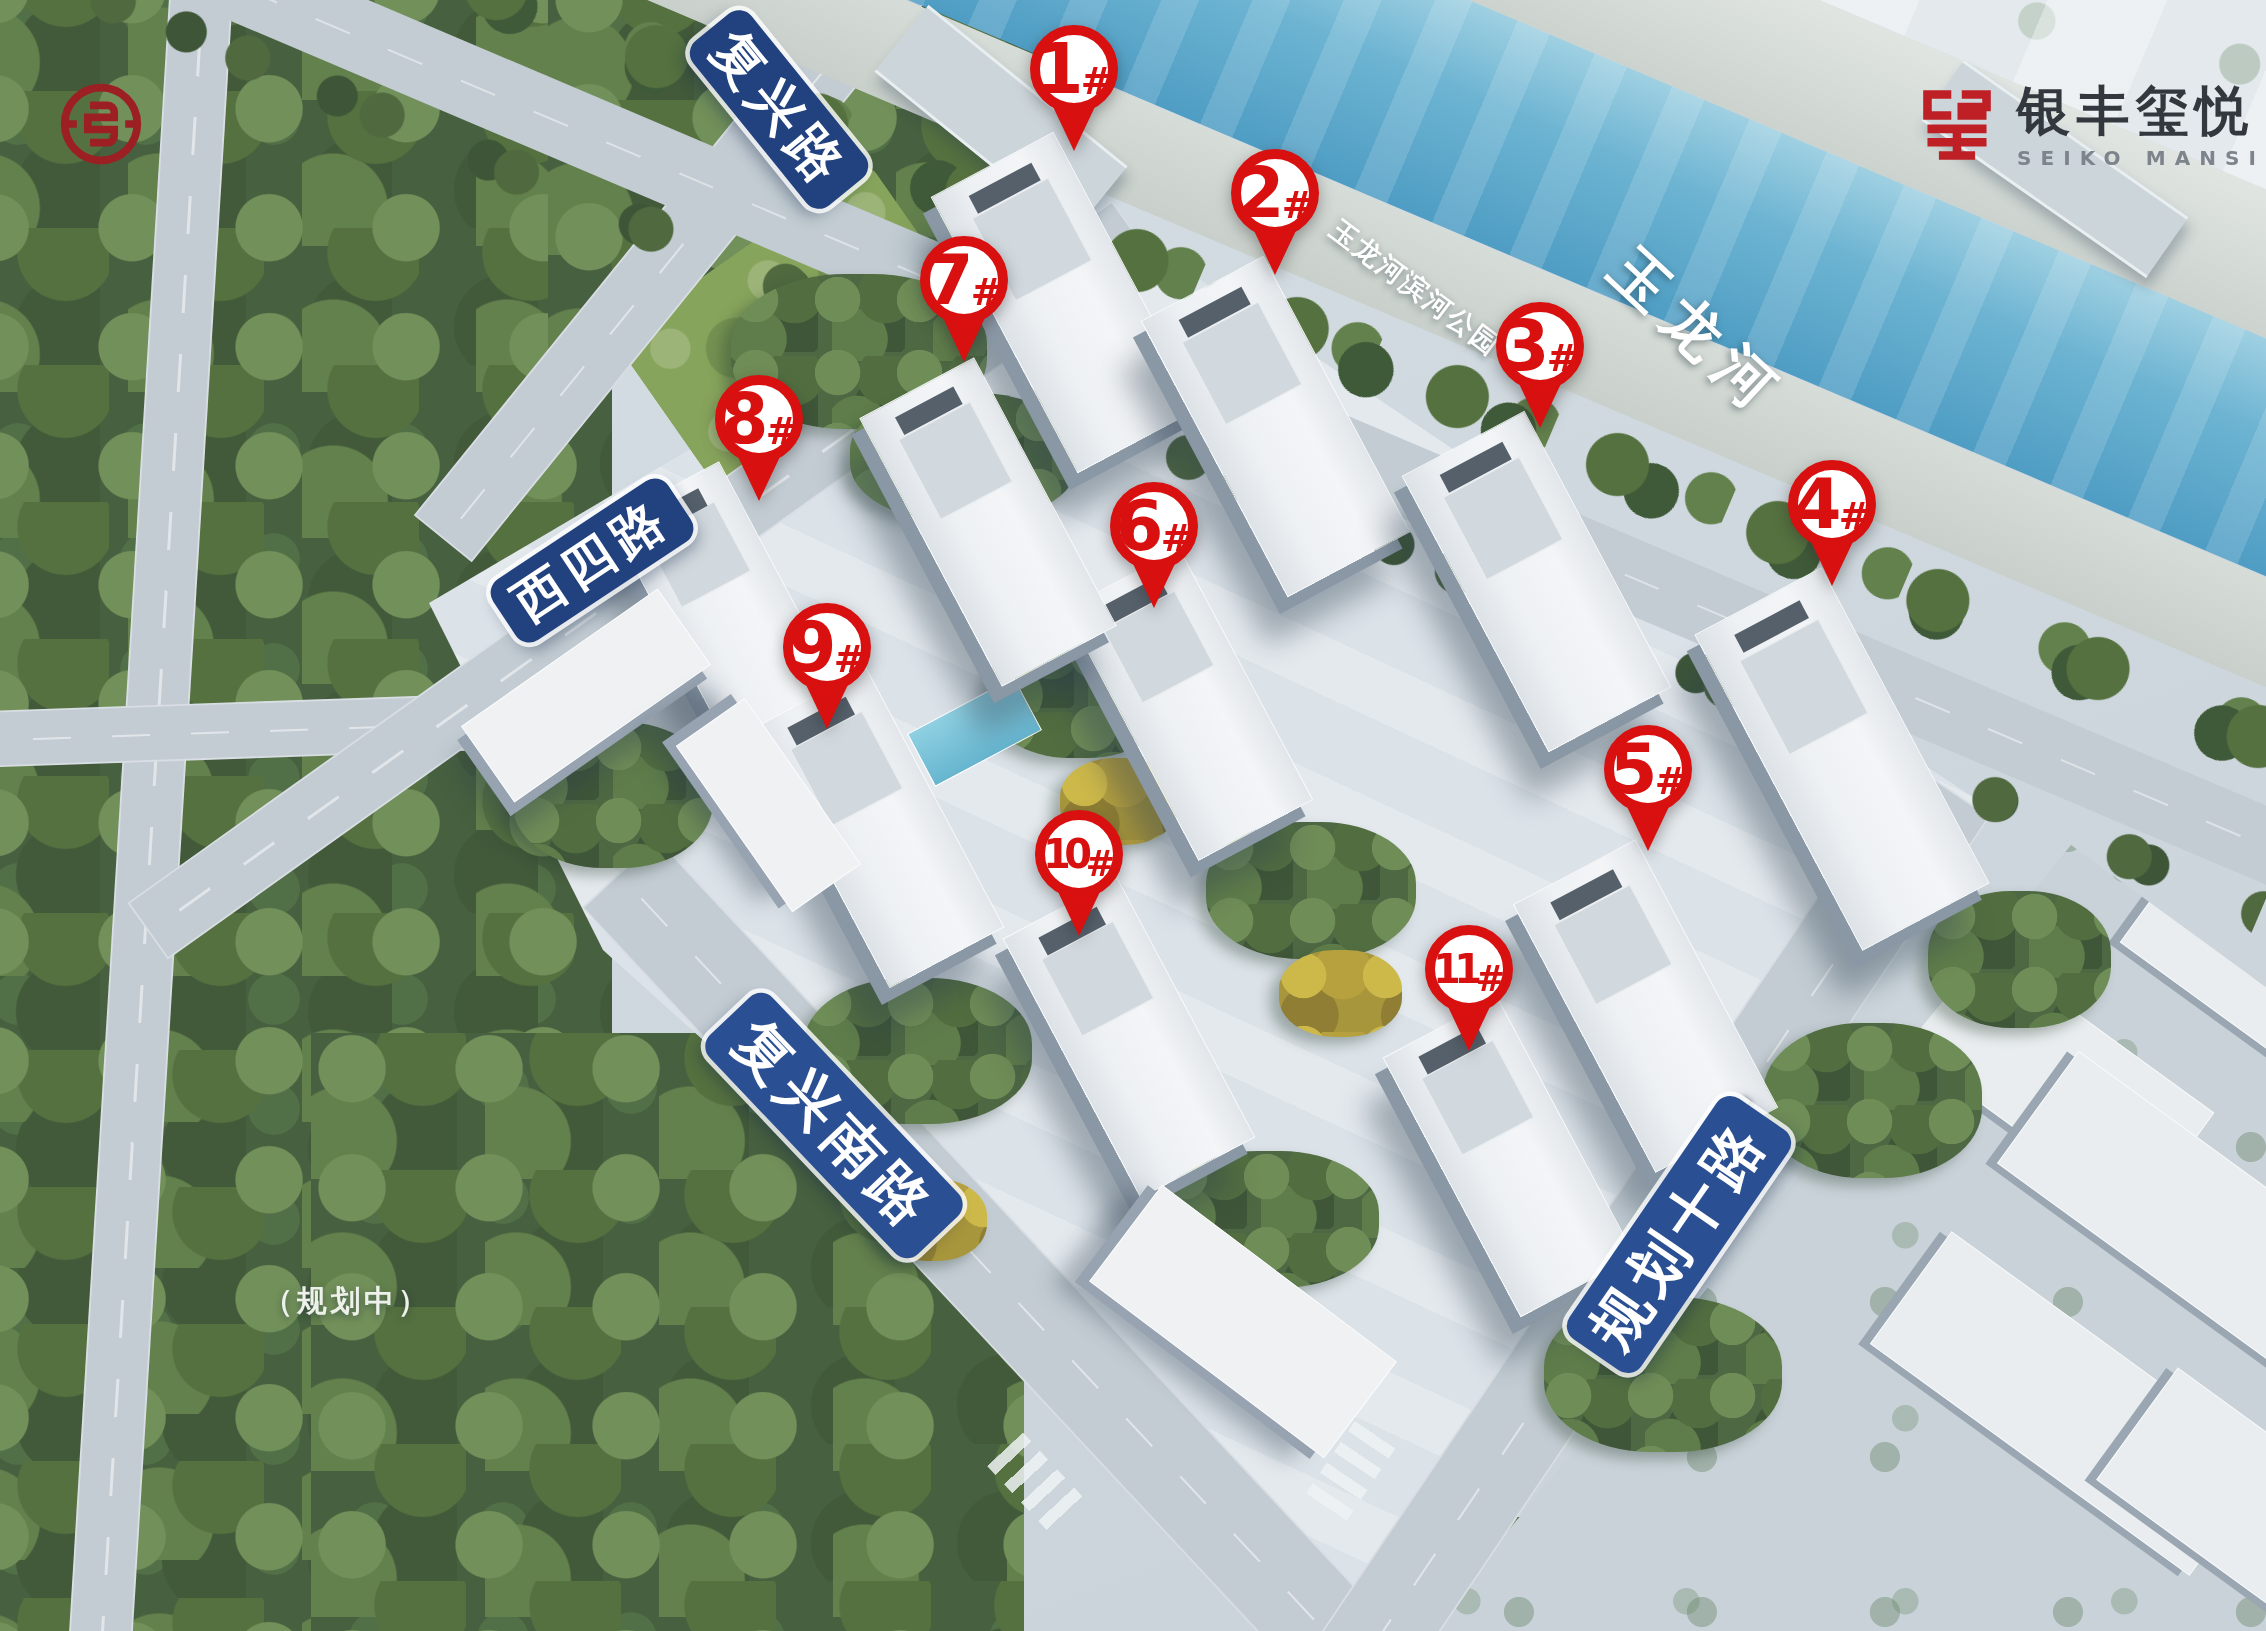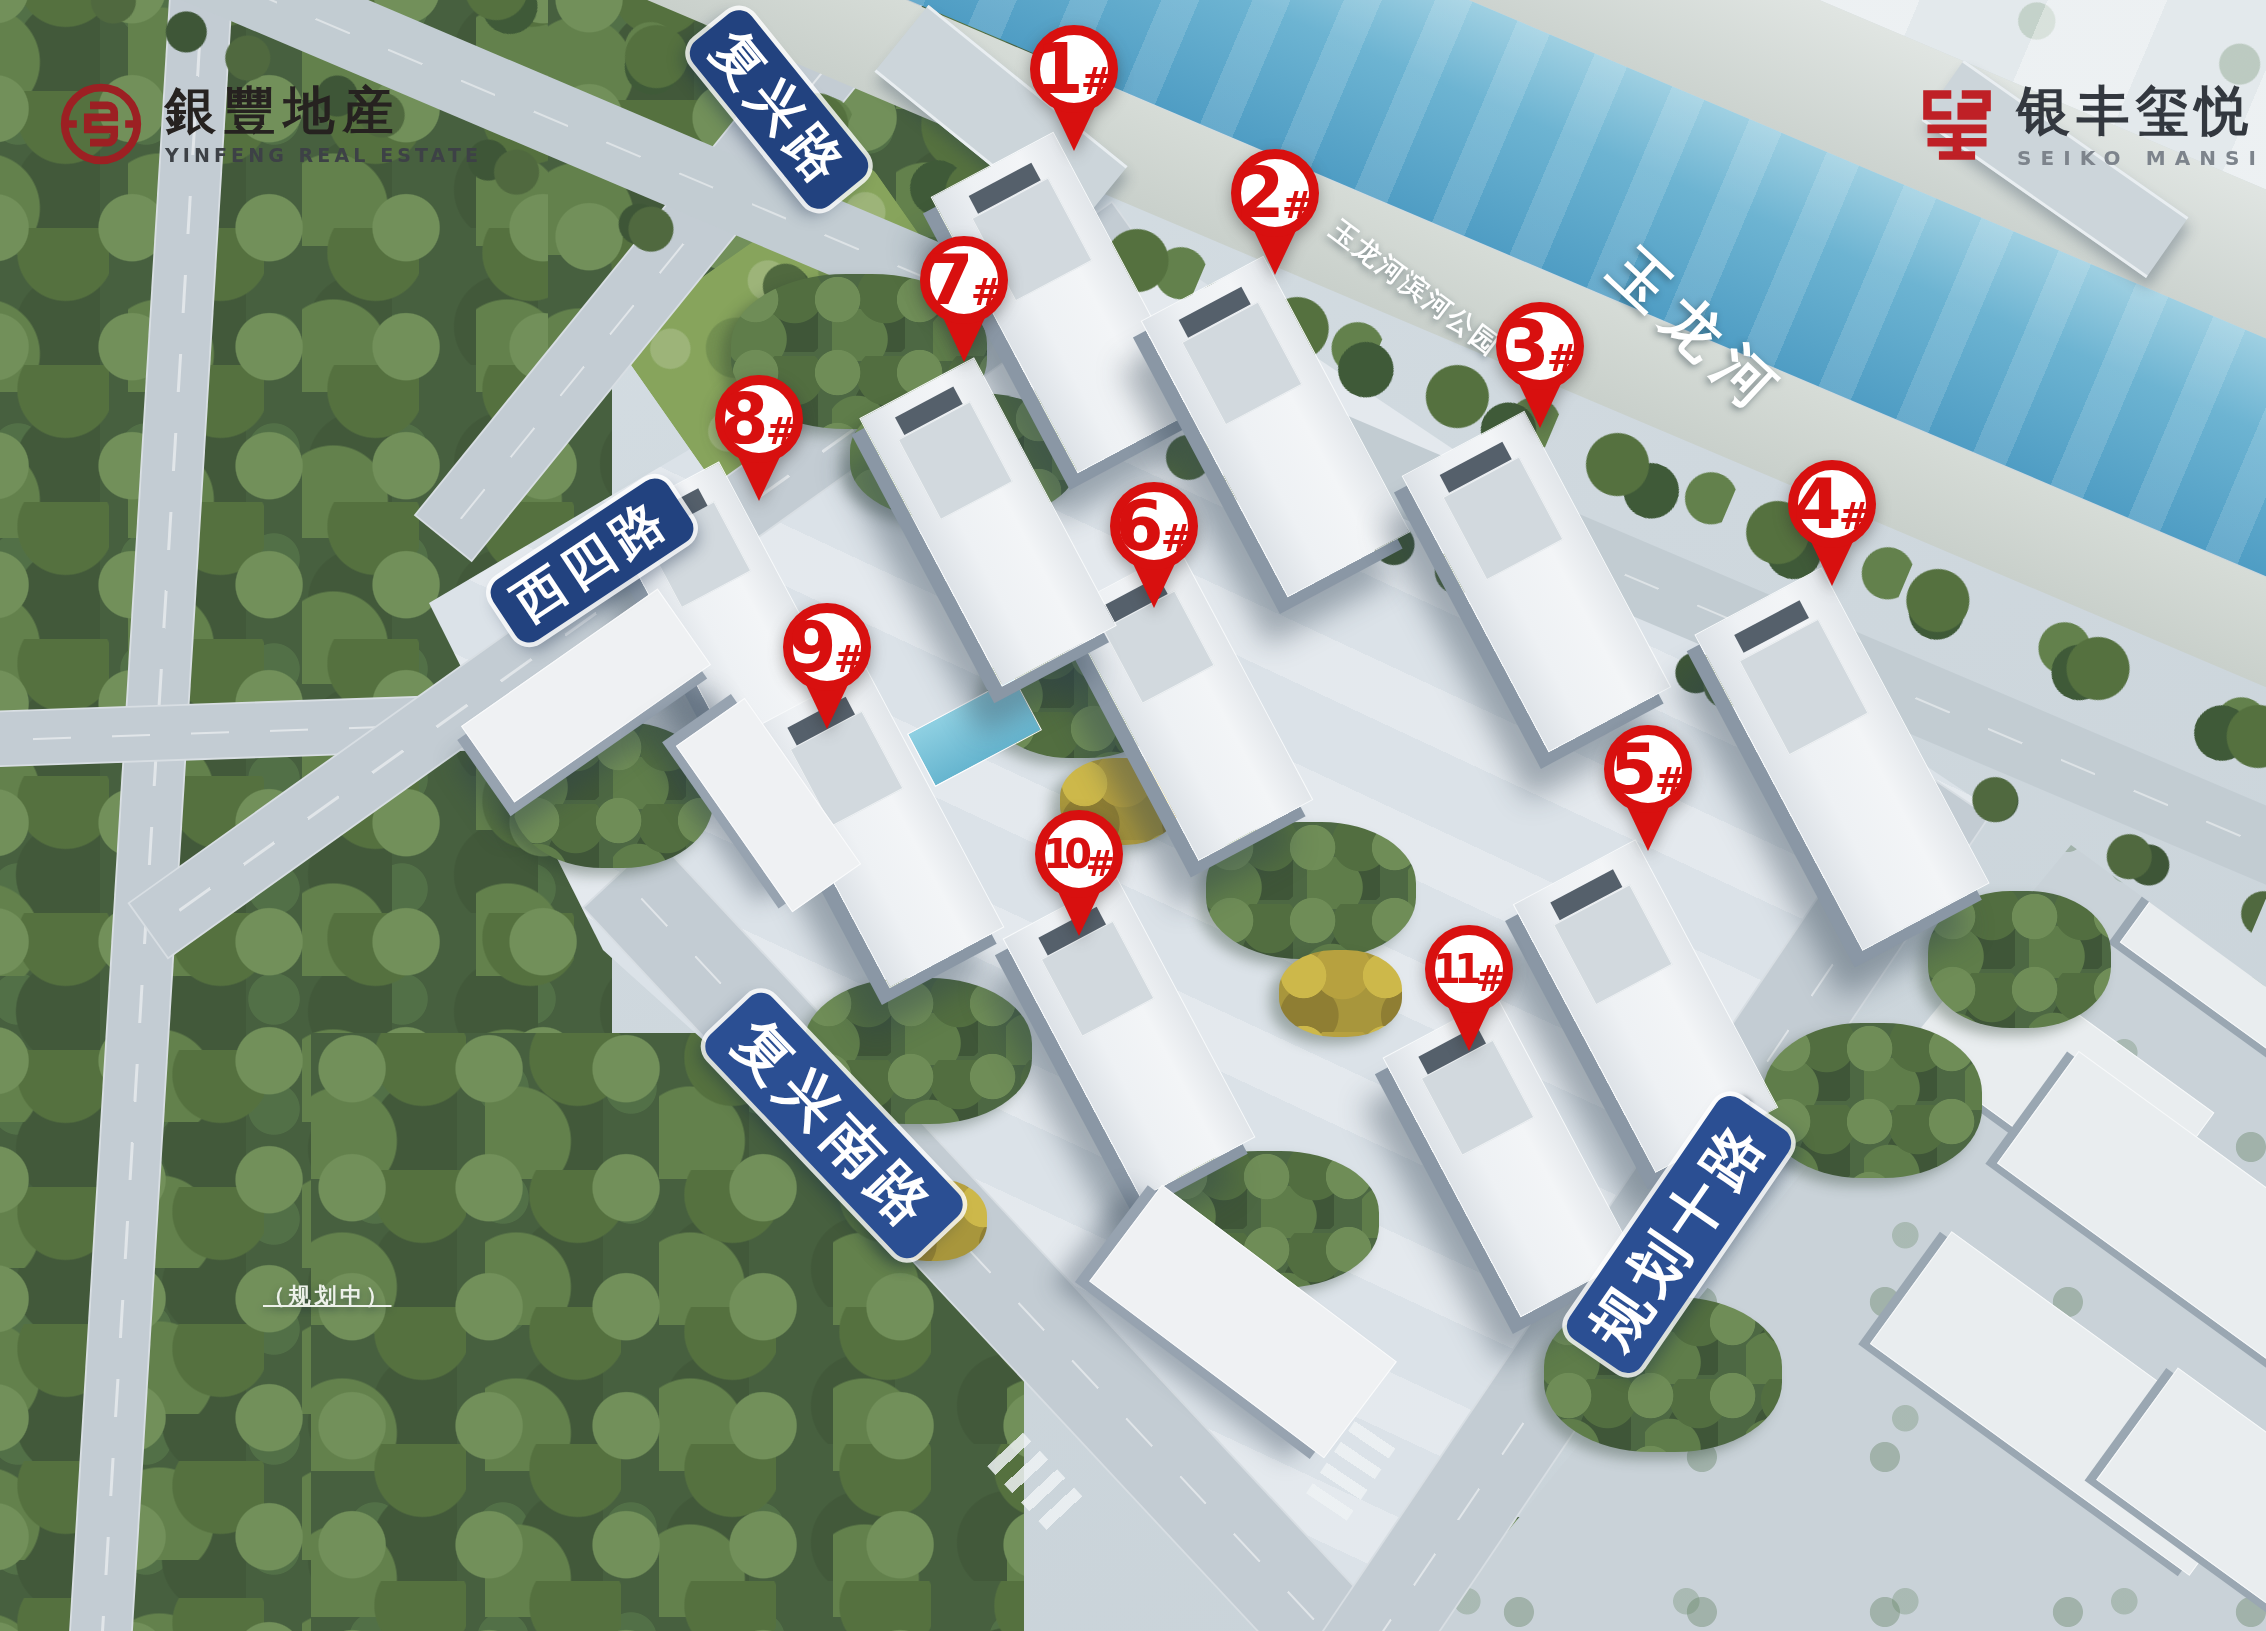--- a/index.html
+++ b/index.html
@@ -209,21 +209,21 @@
   <div class="abs road-sign bright" style="left:1533px;top:1191px;width:292px;height:87px;font-size:58px;transform:rotate(-55.5deg);">
     <span>规划十路</span>
   </div>
 
   <div class="abs lbl" style="left:1296px;top:270px;width:238px;font-size:27.4px;letter-spacing:1.8px;transform:rotate(37deg);text-align:center;">
     <span>玉龙河滨河公园</span>
   </div>
   <div class="abs lbl" style="left:1583px;top:294px;width:228px;font-size:58px;letter-spacing:12.8px;transform:rotate(43deg);text-align:center;">
     <span>玉龙河</span>
   </div>
-  <div class="abs lbl" style="left:263px;top:1281px;font-size:22px;letter-spacing:3.7px;color:#edf1ea;text-decoration:underline;">
+  <div class="abs lbl" style="left:263px;top:1281px;font-size:30px;letter-spacing:3.7px;color:#edf1ea;">
     <span>（规划中）</span>
   </div>
 
   <div class="abs pin" style="left:1030px;top:25px;">
     <div class="pin-head">
         <span class="pin-num">1</span>
         <span class="pin-hash">#</span>
       </div>
     <div class="pin-tail"></div>
   </div>
@@ -298,24 +298,20 @@
     <div class="pin-tail"></div>
   </div>
 
   <div class="abs brand" style="left:57px;top:80px;">
     <span>
       <svg width="88" height="88" viewBox="0 0 80 80">
         <circle cx="40" cy="40" r="33" fill="none" stroke="#9c2023" stroke-width="7"></circle>
         <path d="M5 40h13M62 40h13" stroke="#9c2023" stroke-width="7"></path>
         <path d="M30 23h16a6 6 0 0 1 6 6v5H28v11h24v6a6 6 0 0 1-6 6H30" fill="none" stroke="#9c2023" stroke-width="7"></path>
       </svg>
-    </span>
-    <span>
-      <div class="brand-cn" style="font-size:51px;letter-spacing:8.2px;color:#262220;">銀豐地産</div>
-      <div class="brand-en" style="font-size:19px;letter-spacing:4.1px;color:#3d4146;margin-top:7.3px;">YINFENG REAL ESTATE</div>
     </span>
   </div>
 
   <div class="abs brand" style="left:1917px;top:84px;">
     <span>
       <svg width="80" height="80" viewBox="0 0 84 84">
         <g fill="none" stroke="#bf2026" stroke-width="9">
           <path d="M36 9H11v22h25"></path>
           <path d="M47 9h26v13H47v9h26"></path>
           <path d="M11 45h62M11 59h62M23 73h38"></path>

